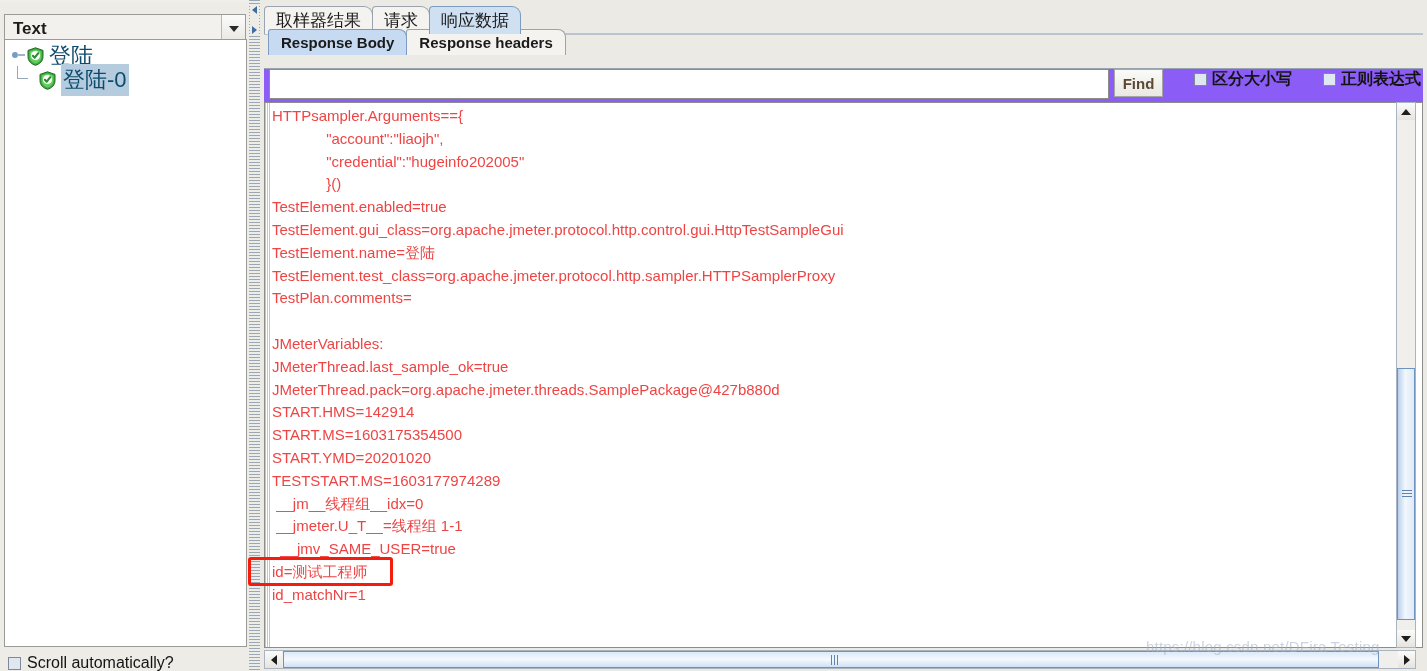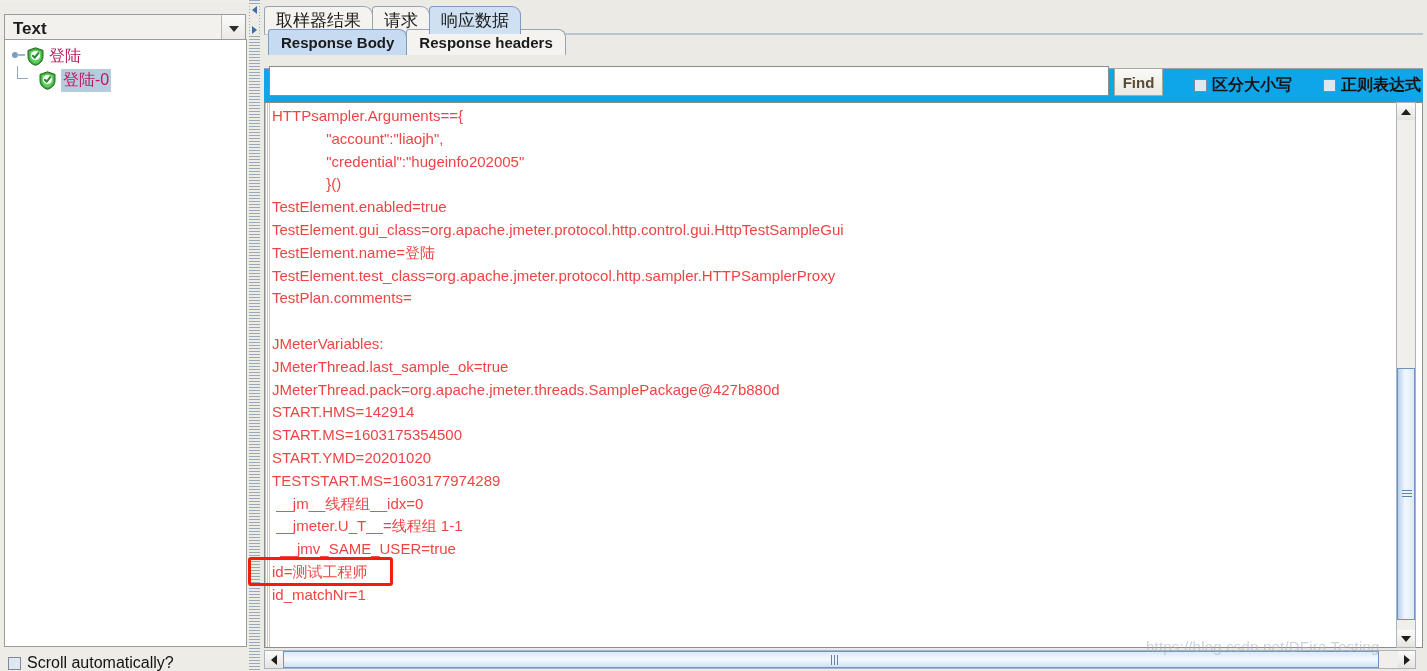--- a/index.html
+++ b/index.html
@@ -68,22 +68,22 @@
     left: 4px; top: 37px;
     width: 243px; height: 608px;
     background: #ffffff;
     border: 1px solid #9a9a96;
     overflow: hidden;
   }
   .tree-row {
     display: flex;
     align-items: center;
     height: 24px;
-    font-size: 16px;
-    color: #be185d;
+    font-size: 22px;
+    color: #0c4a6e;
     position: relative;
   }
   #tree-row-parent { margin-top: 4px; padding-left: 6px; }
   #tree-row-child  { padding-left: 34px; }
 
   .tree-handle {
     width: 14px; height: 14px;
     position: relative;
     margin-right: 2px;
     flex: 0 0 auto;
@@ -257,25 +257,25 @@
     background: #c6daf2;
     border-color: #7d9cc0;
     z-index: 3;
   }
 
   
   #search-row {
     position: absolute;
     left: 4px; top: 68px;
     width: 1159px; height: 36px;
-    background: #0ea5e9;
+    background: #8b5cf6;
     border-top: 1px solid #9aa4b0;
     display: flex;
-    align-items: flex-end;
-    padding: 8px 2px;
+    align-items: flex-start;
+    padding: 0 2px;
   }
   #search-input {
     width: 914px;
     height: 30px;
     margin-left: 3px;
     border: 1px solid #8c8c88;
     background: #ffffff;
     font-size: 15px;
     padding: 0 5px;
     font-family: "Liberation Sans", sans-serif;

